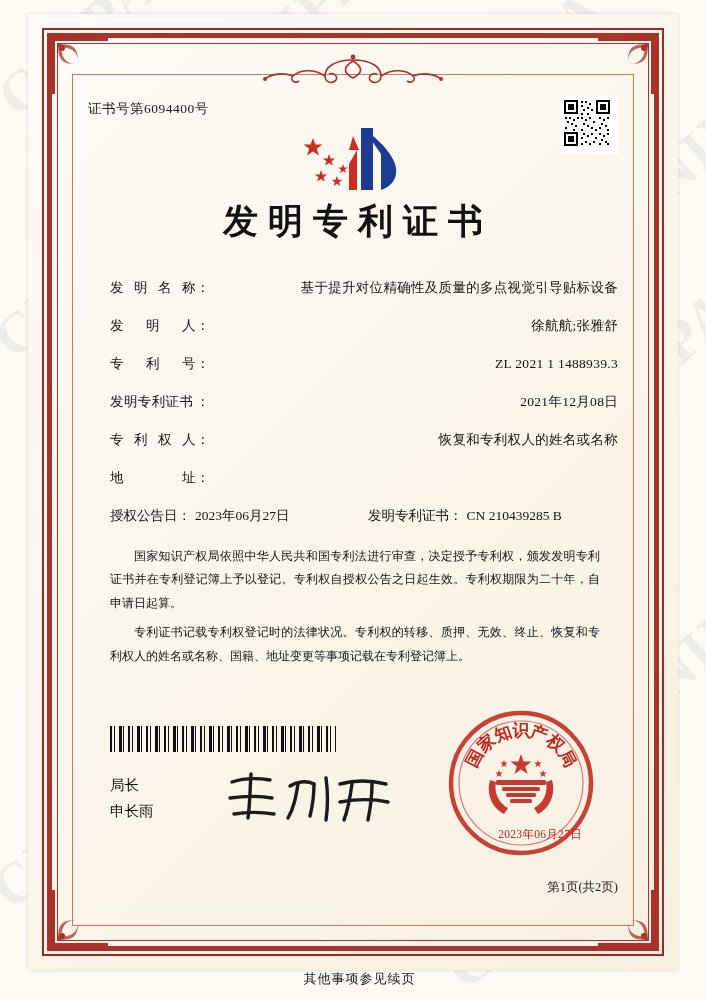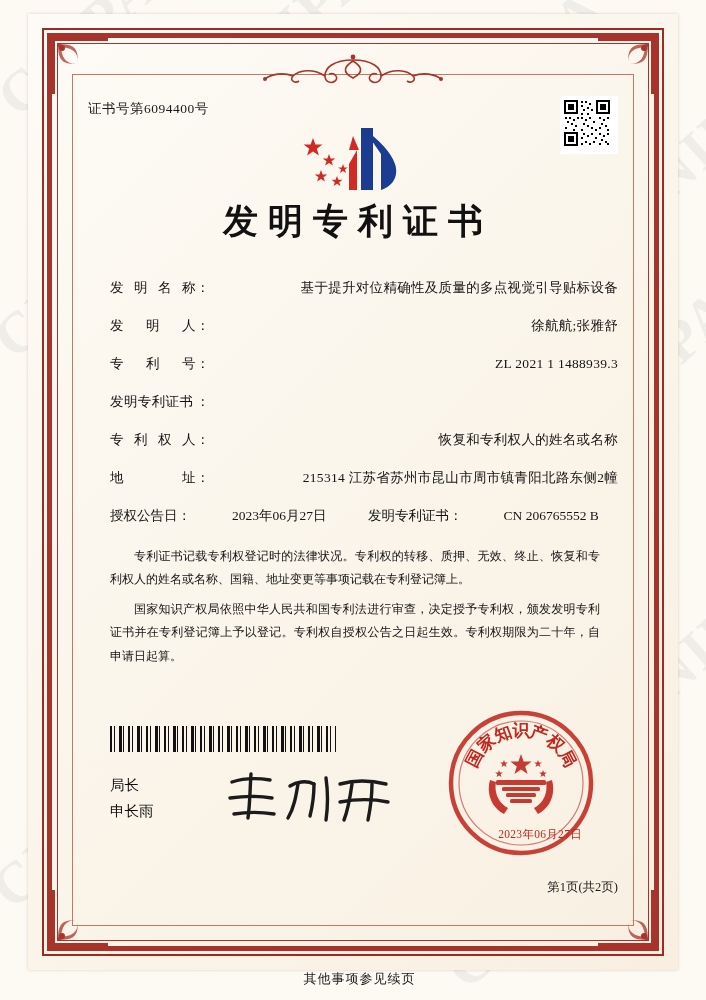--- a/index.html
+++ b/index.html
@@ -151,21 +151,21 @@
     letter-spacing: 0.4px;
   }
   .field-label.spread {
     display: flex;
     justify-content: space-between;
   }
   .field-colon { flex: none; width: 8px; }
   .field-value { flex: 1; letter-spacing: 0.3px; text-align: right; }
 
   .row-split { display: flex; }
-  .row-split .half { display: flex; align-items: baseline; gap: 37px; }
+  .row-split .half { display: flex; align-items: baseline; }
   .row-split .half.first { width: 258px; flex: none; }
 
   .paragraphs {
     margin-top: 14px;
     font-family: "Liberation Serif", serif;
     font-size: 12px;
     line-height: 1.95;
     color: #141414;
     padding: 0 18px 0 22px;
     text-align: justify;
@@ -443,54 +443,54 @@
             <span>专</span>
             <span>利</span>
             <span>号</span>
           </div>
           <div class="field-colon">：</div>
           <div class="field-value">ZL 2021 1 1488939.3</div>
         </div>
         <div class="field-row">
           <div class="field-label">发明专利证书</div>
           <div class="field-colon">：</div>
+          <div class="field-value">2021年12月08日</div>
         </div>
         <div class="field-row">
           <div class="field-label spread">
             <span>专</span>
             <span>利</span>
             <span>权</span>
             <span>人</span>
           </div>
           <div class="field-colon">：</div>
           <div class="field-value">恢复和专利权人的姓名或名称</div>
         </div>
         <div class="field-row">
           <div class="field-label spread">
             <span>地</span>
             <span>址</span>
           </div>
           <div class="field-colon">：</div>
-          <div class="field-value">215314 江苏省苏州市昆山市周市镇青阳北路东侧2幢</div>
         </div>
         <div class="field-row row-split">
           <div class="half first">
             <span>授权公告日：</span>
             <span style="margin-left: 4px;">2023年06月27日</span>
           </div>
           <div class="half">
             <span>发明专利证书：</span>
-            <span style="margin-left: 4px;">CN 206765552 B</span>
+            <span style="margin-left: 4px;">CN 210439285 B</span>
           </div>
         </div>
       </div>
 
     <div class="paragraphs" id="legal-text">
+        <p>国家知识产权局依照中华人民共和国专利法进行审查，决定授予专利权，颁发发明专利证书并在专利登记簿上予以登记。专利权自授权公告之日起生效。专利权期限为二十年，自申请日起算。</p>
         <p>专利证书记载专利权登记时的法律状况。专利权的转移、质押、无效、终止、恢复和专利权人的姓名或名称、国籍、地址变更等事项记载在专利登记簿上。</p>
-        <p>国家知识产权局依照中华人民共和国专利法进行审查，决定授予专利权，颁发发明专利证书并在专利登记簿上予以登记。专利权自授权公告之日起生效。专利权期限为二十年，自申请日起算。</p>
       </div>
 
     <div class="barcode"></div>
 
     <div class="sig-block">
       <div>局长</div>
       <div>申长雨</div>
     </div>
     <div class="handwriting">
       <svg width="190" height="60" viewBox="0 0 190 60">

